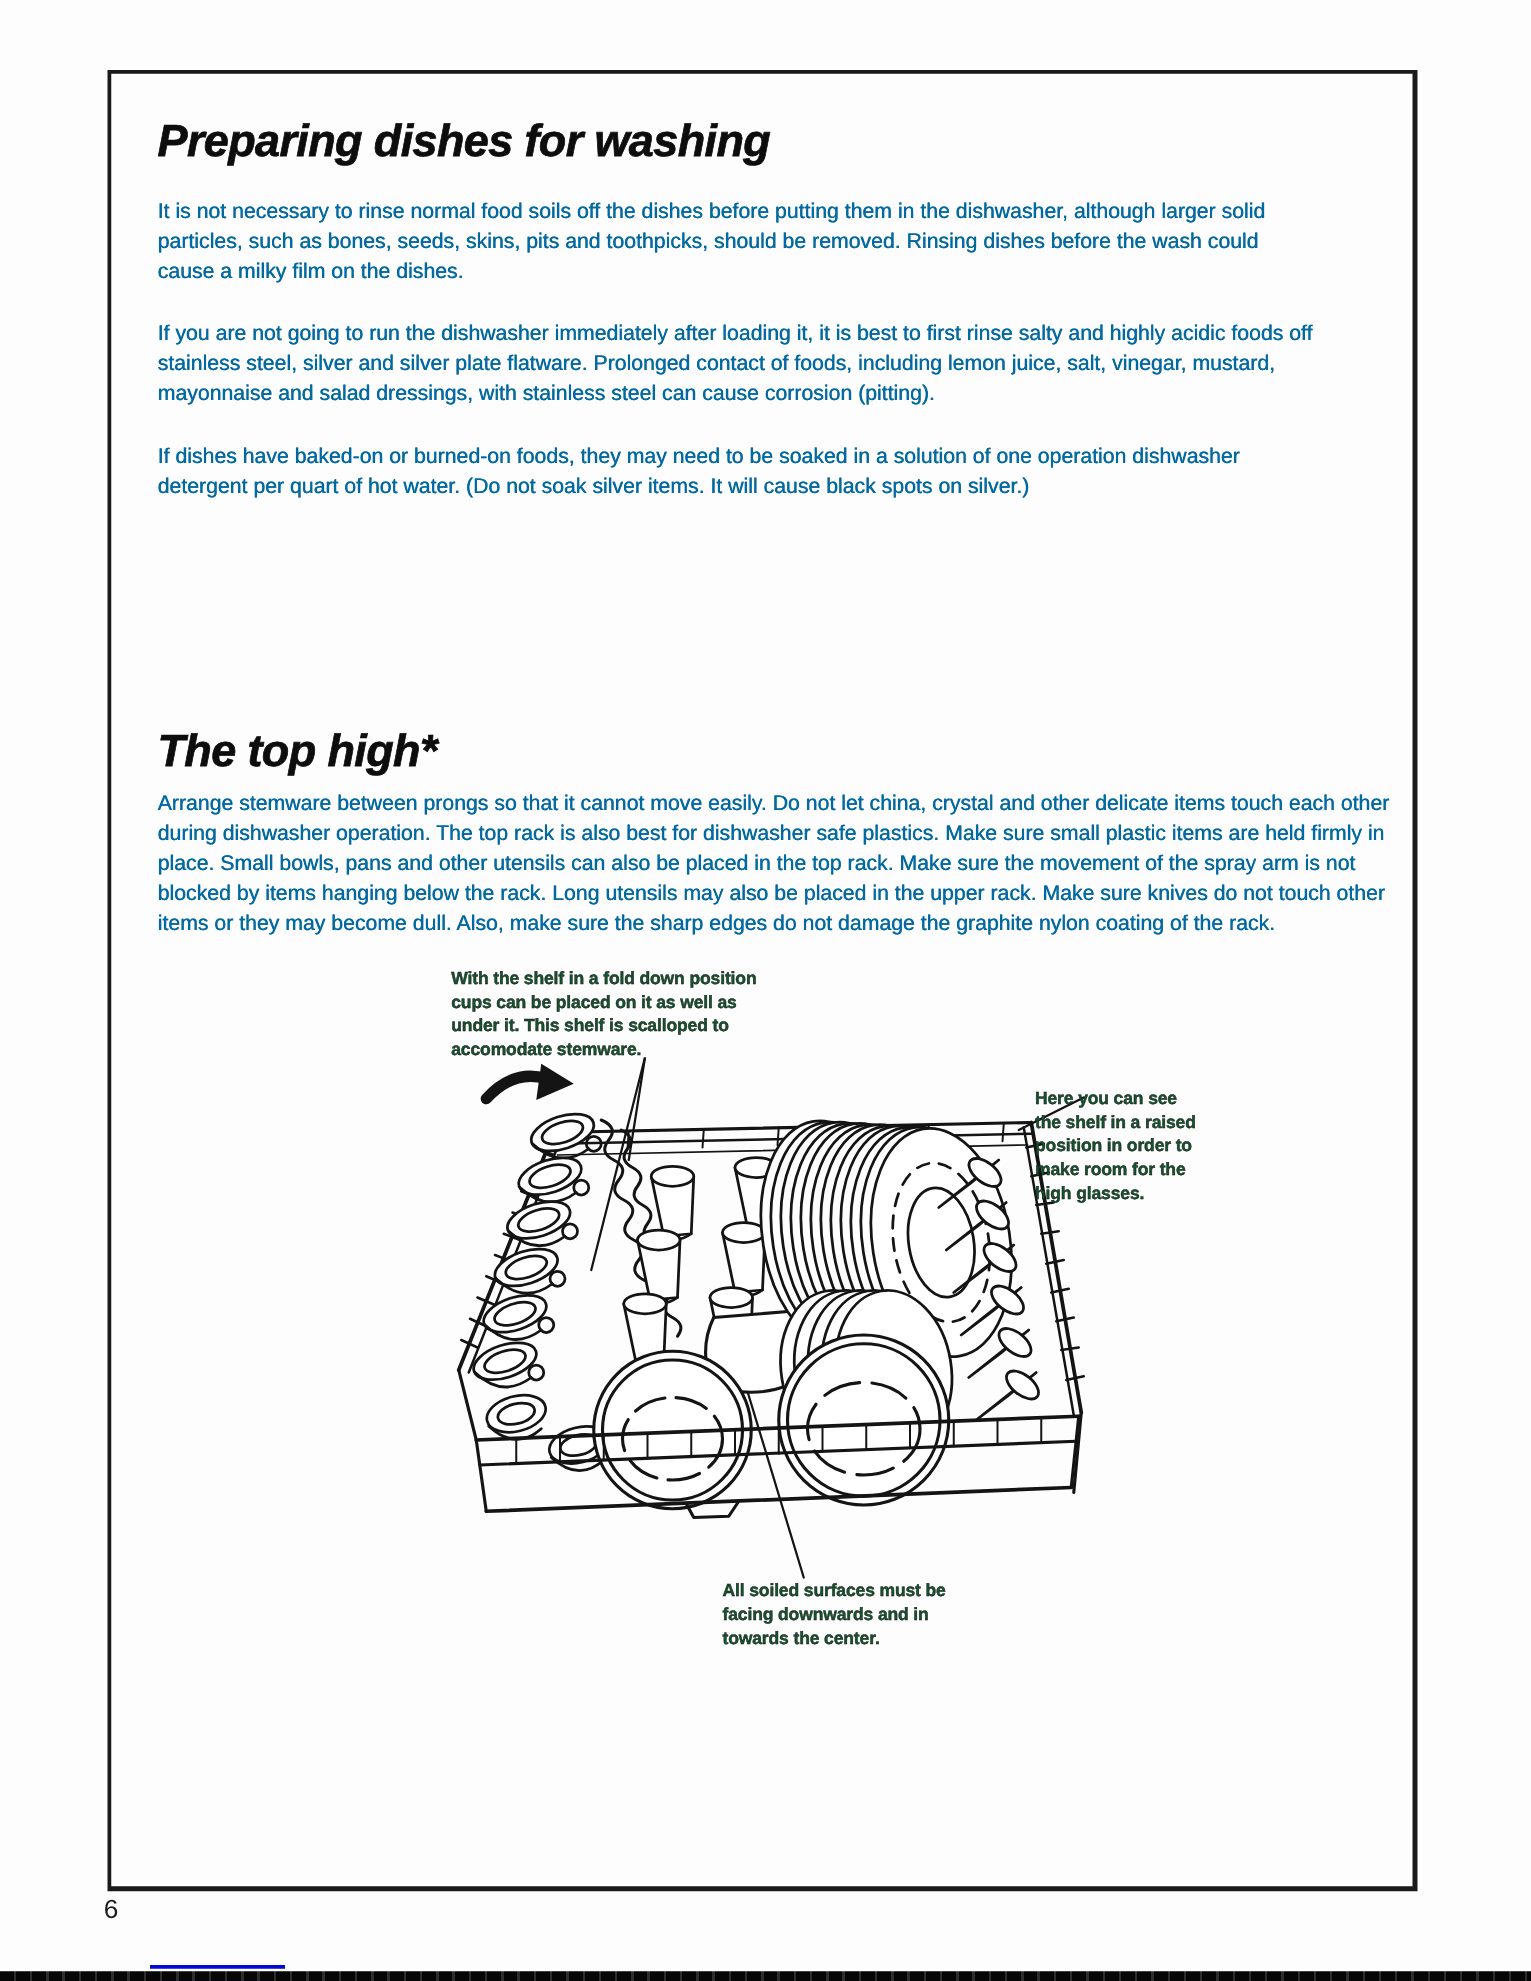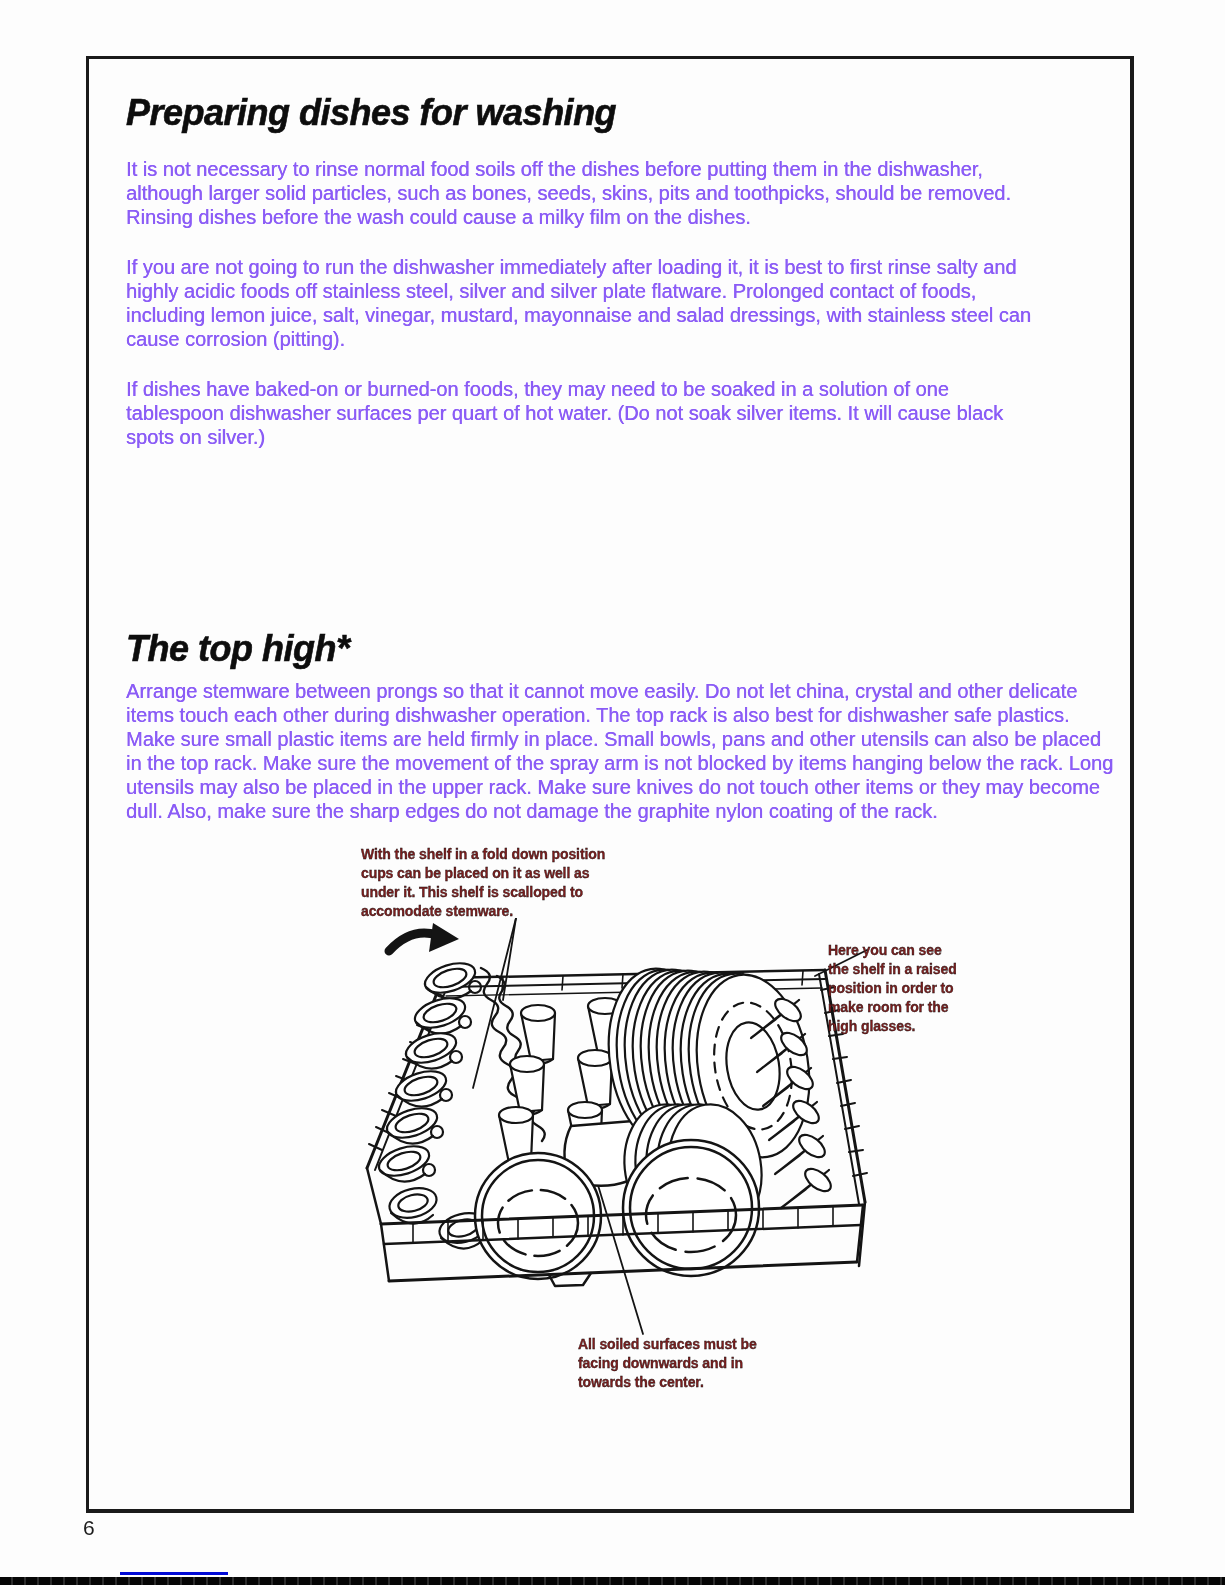--- a/index.html
+++ b/index.html
@@ -16,32 +16,32 @@
     padding:34px 26px 0 37px;
   }
   .h1{
     font-size:36px;line-height:40px;font-weight:700;font-style:italic;
     letter-spacing:-0.5px;margin:0 0 24px 0;color:#0d0d0d;
     -webkit-text-stroke:0.6px #0d0d0d;
   }
   .h1.second{margin:0 0 12px 0;}
   .h1.sub{margin:0 0 10px 0;}
   .para{
-    font-size:20px;line-height:24px;margin:0 0 26px 0;color:#8b5cf6;
+    font-size:17px;line-height:24px;margin:0 0 26px 0;color:#0369a1;
     text-shadow:0.35px 0 0 currentColor;
   }
   .sec1 .para{width:925px;}
   .sec2{margin-top:180px;}
   .sec2 .para{width:992px;margin:0;}
   .figure{
     position:relative;height:560px;margin-top:22px;
   }
   .fig-label{
     position:absolute;font-size:14px;line-height:19px;font-weight:700;
-    white-space:pre-line;color:#7f1d1d;letter-spacing:-0.1px;
+    white-space:pre-line;color:#14532d;letter-spacing:-0.1px;
     -webkit-text-stroke:0.35px #111;z-index:5;
   }
   .fig-label.l1{left:235px;top:0;width:312px;}
   .fig-label.l2{left:702px;top:96px;width:176px;}
   .fig-label.l3{left:452px;top:490px;width:240px;}
   .rack-svg{position:absolute;left:227px;top:73px;z-index:2;}
   .page-num{
     position:absolute;left:83px;top:1516px;font-size:21px;color:#1c1c1c;
   }
   .blue-line{
@@ -54,21 +54,21 @@
 </style>
 </head>
 <body>
 
 <div class="page-frame">
 
   <div class="sec1">
     <h1 class="h1">Preparing dishes for washing</h1>
     <p class="para">It is not necessary to rinse normal food soils off the dishes before putting them in the dishwasher, although larger solid particles, such as bones, seeds, skins, pits and toothpicks, should be removed. Rinsing dishes before the wash could cause a milky film on the dishes.</p>
     <p class="para">If you are not going to run the dishwasher immediately after loading it, it is best to first rinse salty and highly acidic foods off stainless steel, silver and silver plate flatware. Prolonged contact of foods, including lemon juice, salt, vinegar, mustard, mayonnaise and salad dressings, with stainless steel can cause corrosion (pitting).</p>
-    <p class="para">If dishes have baked-on or burned-on foods, they may need to be soaked in a solution of one tablespoon dishwasher surfaces per quart of hot water. (Do not soak silver items. It will cause black spots on silver.)</p>
+    <p class="para">If dishes have baked-on or burned-on foods, they may need to be soaked in a solution of one operation dishwasher detergent per quart of hot water. (Do not soak silver items. It will cause black spots on silver.)</p>
   </div>
 
   <div class="sec2">
     <h1 class="h1 sub">The top high*</h1>
     <p class="para">Arrange stemware between prongs so that it cannot move easily. Do not let china, crystal and other delicate items touch each other during dishwasher operation. The top rack is also best for dishwasher safe plastics. Make sure small plastic items are held firmly in place. Small bowls, pans and other utensils can also be placed in the top rack. Make sure the movement of the spray arm is not blocked by items hanging below the rack. Long utensils may also be placed in the upper rack. Make sure knives do not touch other items or they may become dull. Also, make sure the sharp edges do not damage the graphite nylon coating of the rack.</p>
 
     <div class="figure">
 
       <div class="fig-label l1">With the shelf in a fold down position
 cups can be placed on it as well as

